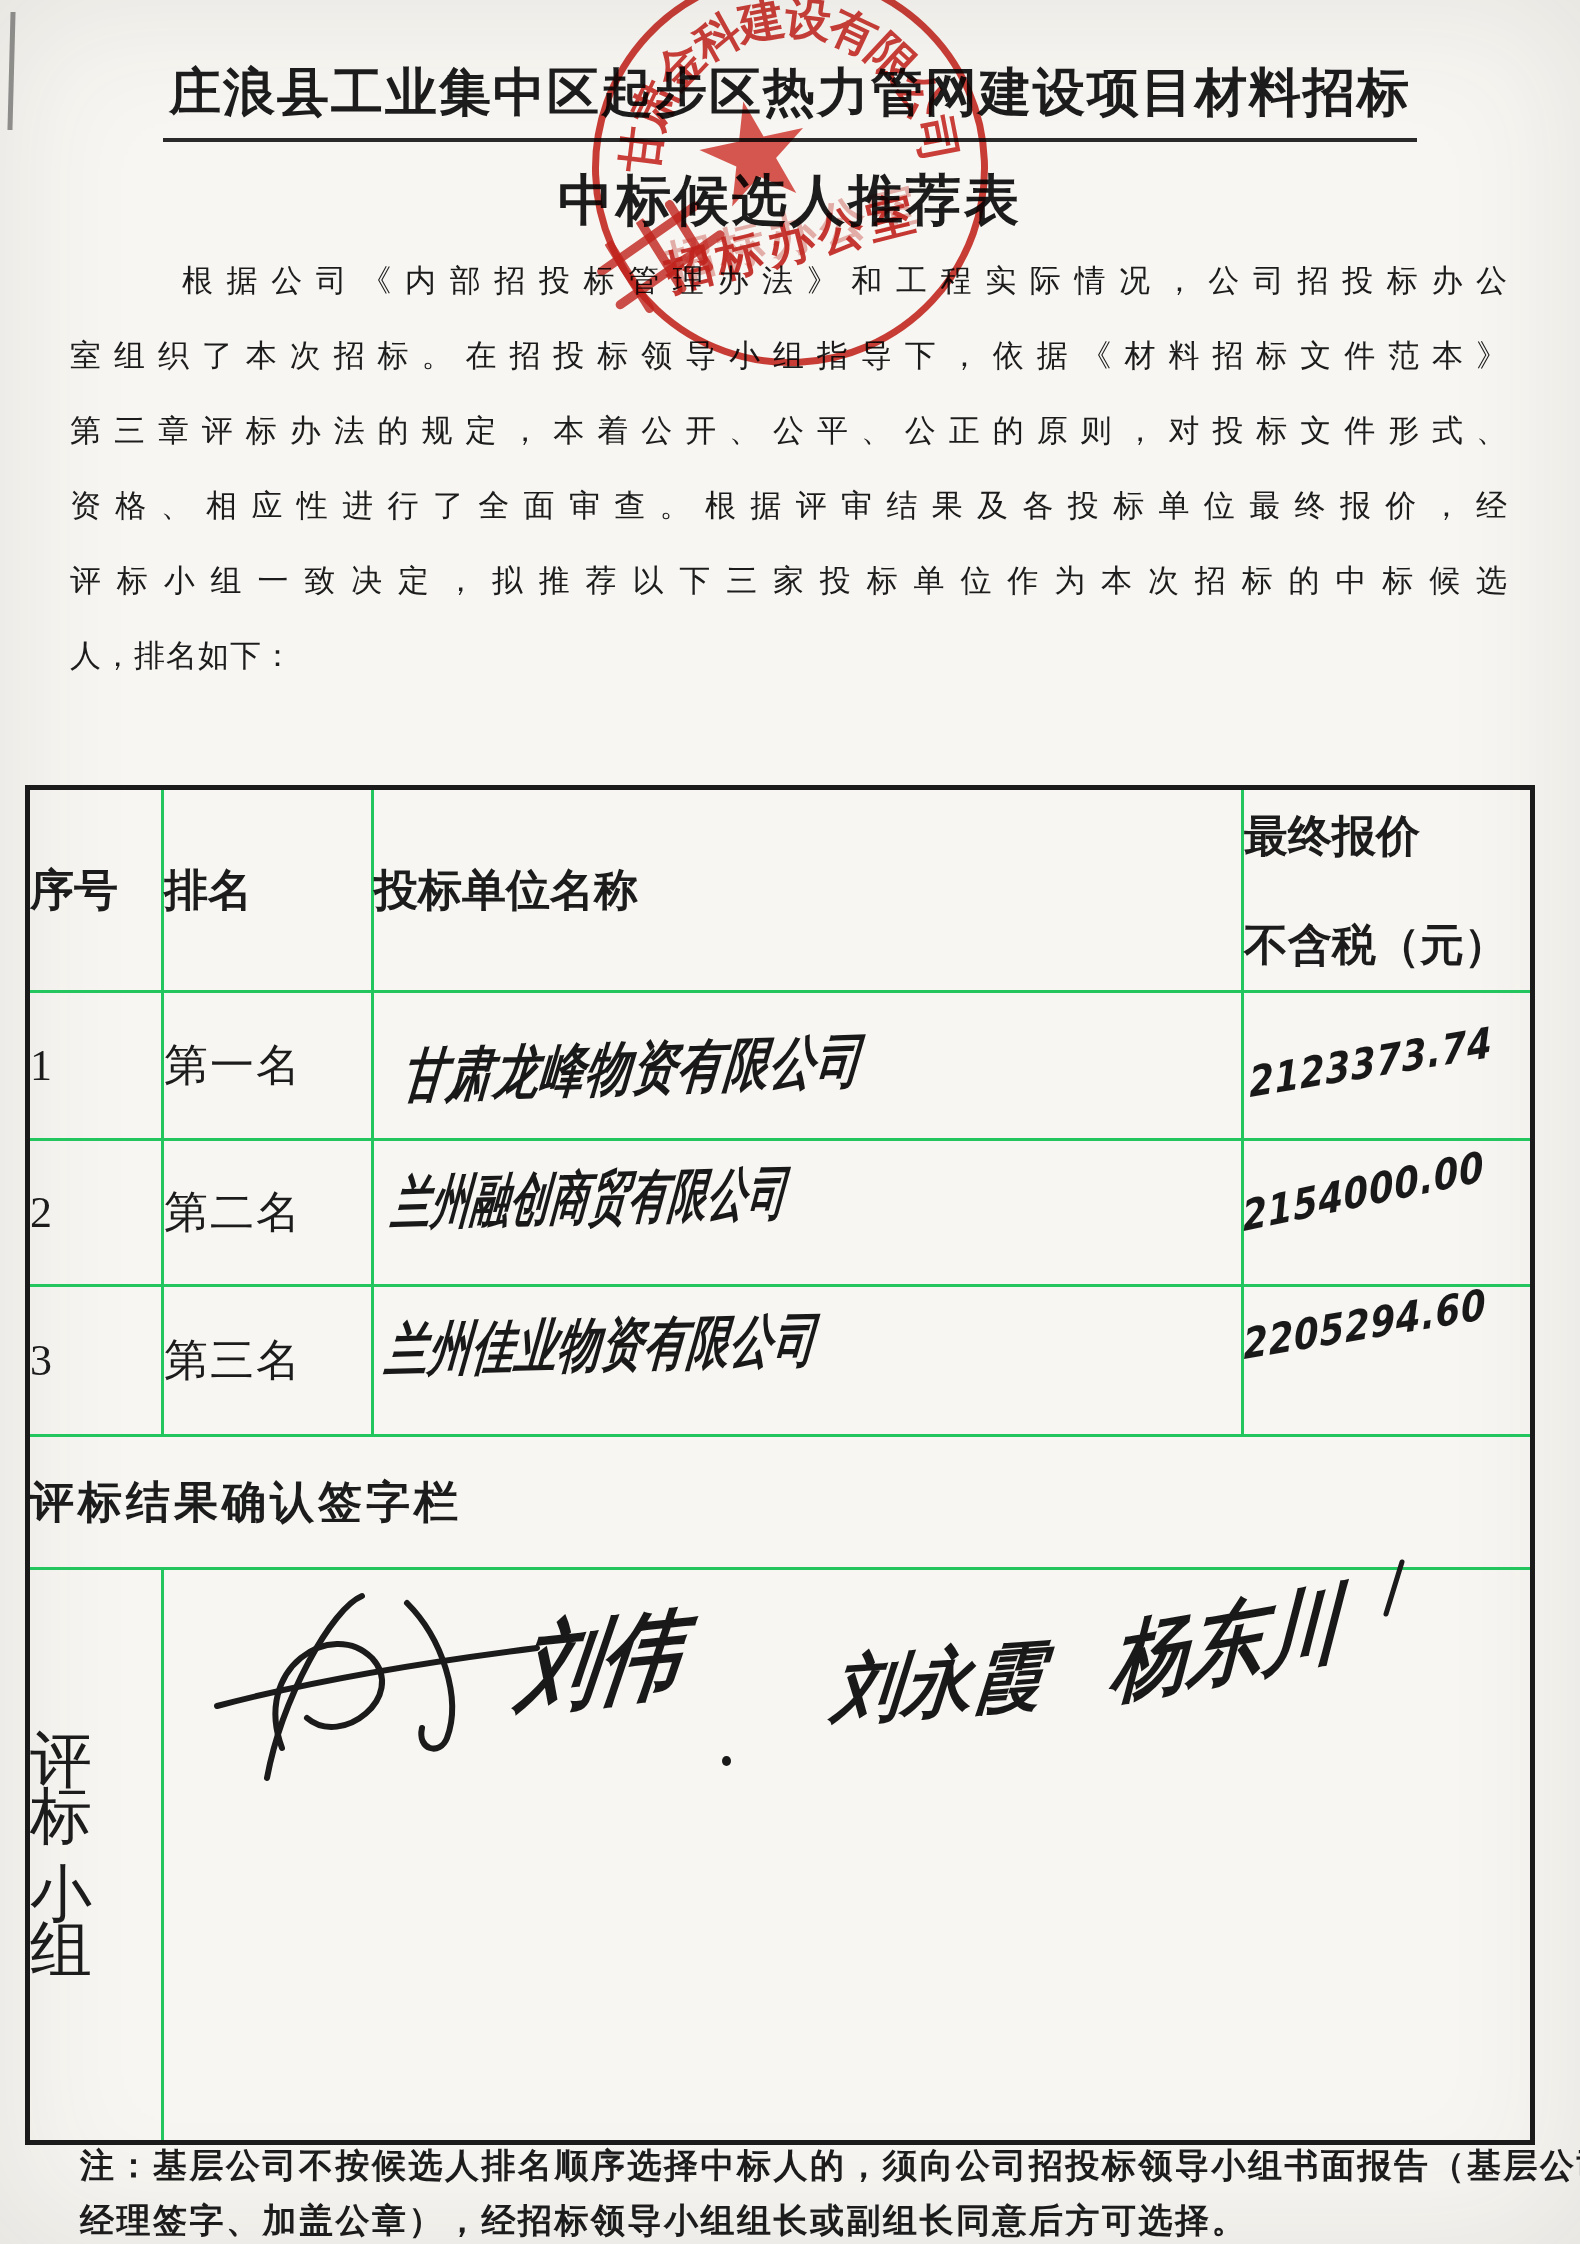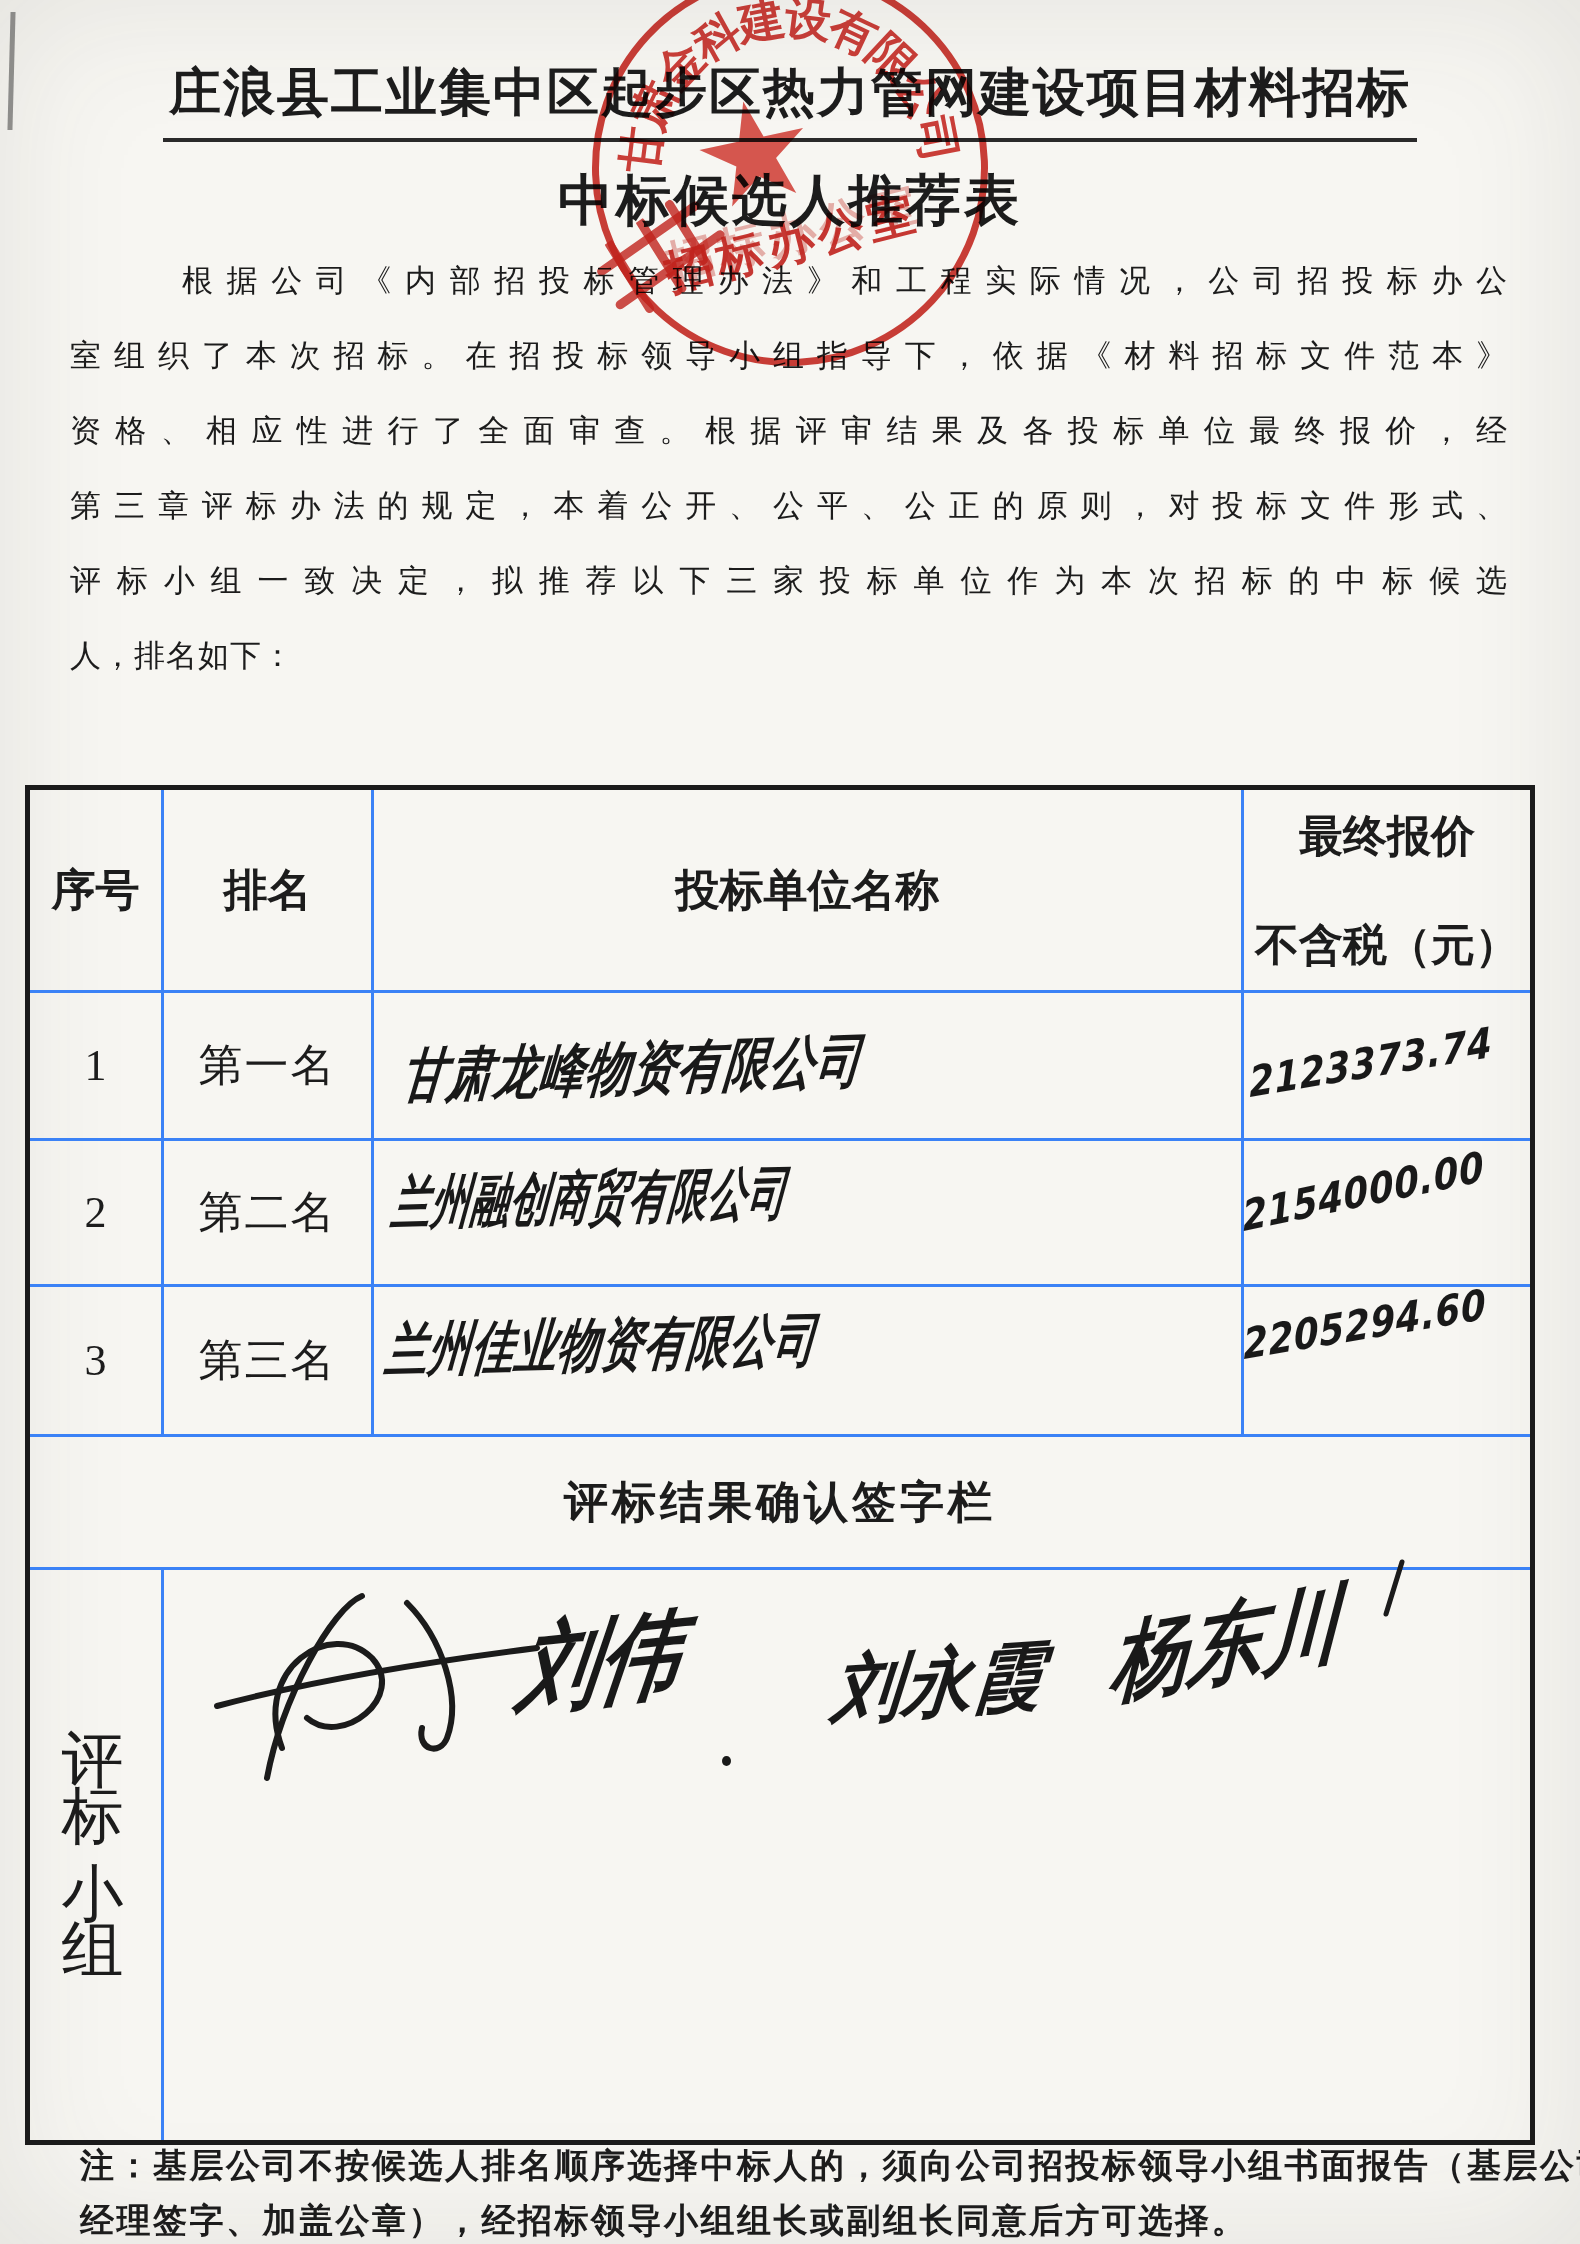--- a/index.html
+++ b/index.html
@@ -71,22 +71,22 @@
     color:rgba(199,36,30,.9);
     text-shadow:4px -9px 0 rgba(199,36,30,.35);
   }
   .stamp-artifact{position:absolute;left:-2px;top:238px;transform:rotate(-33deg);}
   
   .bid-table{
     position:absolute;left:25px;top:785px;z-index:2;
     border-collapse:collapse;table-layout:fixed;width:1505px;
   }
   .bid-table td{
-    border:3px solid #3b82f6;
-    text-align:center;vertical-align:middle;
+    border:3px solid #22c55e;
+    vertical-align:middle;
     font-size:44px;
     padding:0;
   }
   .bid-table{border:5px solid #1b1b1b;}
   .th-cell{font-family:"Liberation Sans", sans-serif;font-weight:600;}
   .price-head{display:flex;flex-direction:column;justify-content:space-between;height:168px;padding:16px 0 14px 0;}
   .num-cell{font-size:46px;}
   .rank-cell{font-size:44px;letter-spacing:2px;}
   .confirm-cell{font-family:"Liberation Sans", sans-serif;font-weight:700;font-size:46px;letter-spacing:4px;}
   .group-cell{vertical-align:middle;}
@@ -146,22 +146,22 @@
           <path d="M78 2 L74 80"></path>
           <path d="M112 4 L108 78"></path>
         </g>
       </svg>
     </div>
   </div>
 
   <div class="para">
     <div class="pline first">根据公司《内部招投标管理办法》和工程实际情况，公司招投标办公</div>
     <div class="pline">室组织了本次招标。在招投标领导小组指导下，依据《材料招标文件范本》</div>
+    <div class="pline">第三章评标办法的规定，本着公开、公平、公正的原则，对投标文件形式、</div>
     <div class="pline">资格、相应性进行了全面审查。根据评审结果及各投标单位最终报价，经</div>
-    <div class="pline">第三章评标办法的规定，本着公开、公平、公正的原则，对投标文件形式、</div>
     <div class="pline">评标小组一致决定，拟推荐以下三家投标单位作为本次招标的中标候选</div>
     <div class="pline last">人，排名如下：</div>
   </div>
 
   <table class="bid-table">
     <colgroup>
       <col style="width:135px">
         <col style="width:210px">
         <col style="width:870px">
         <col style="width:290px">

